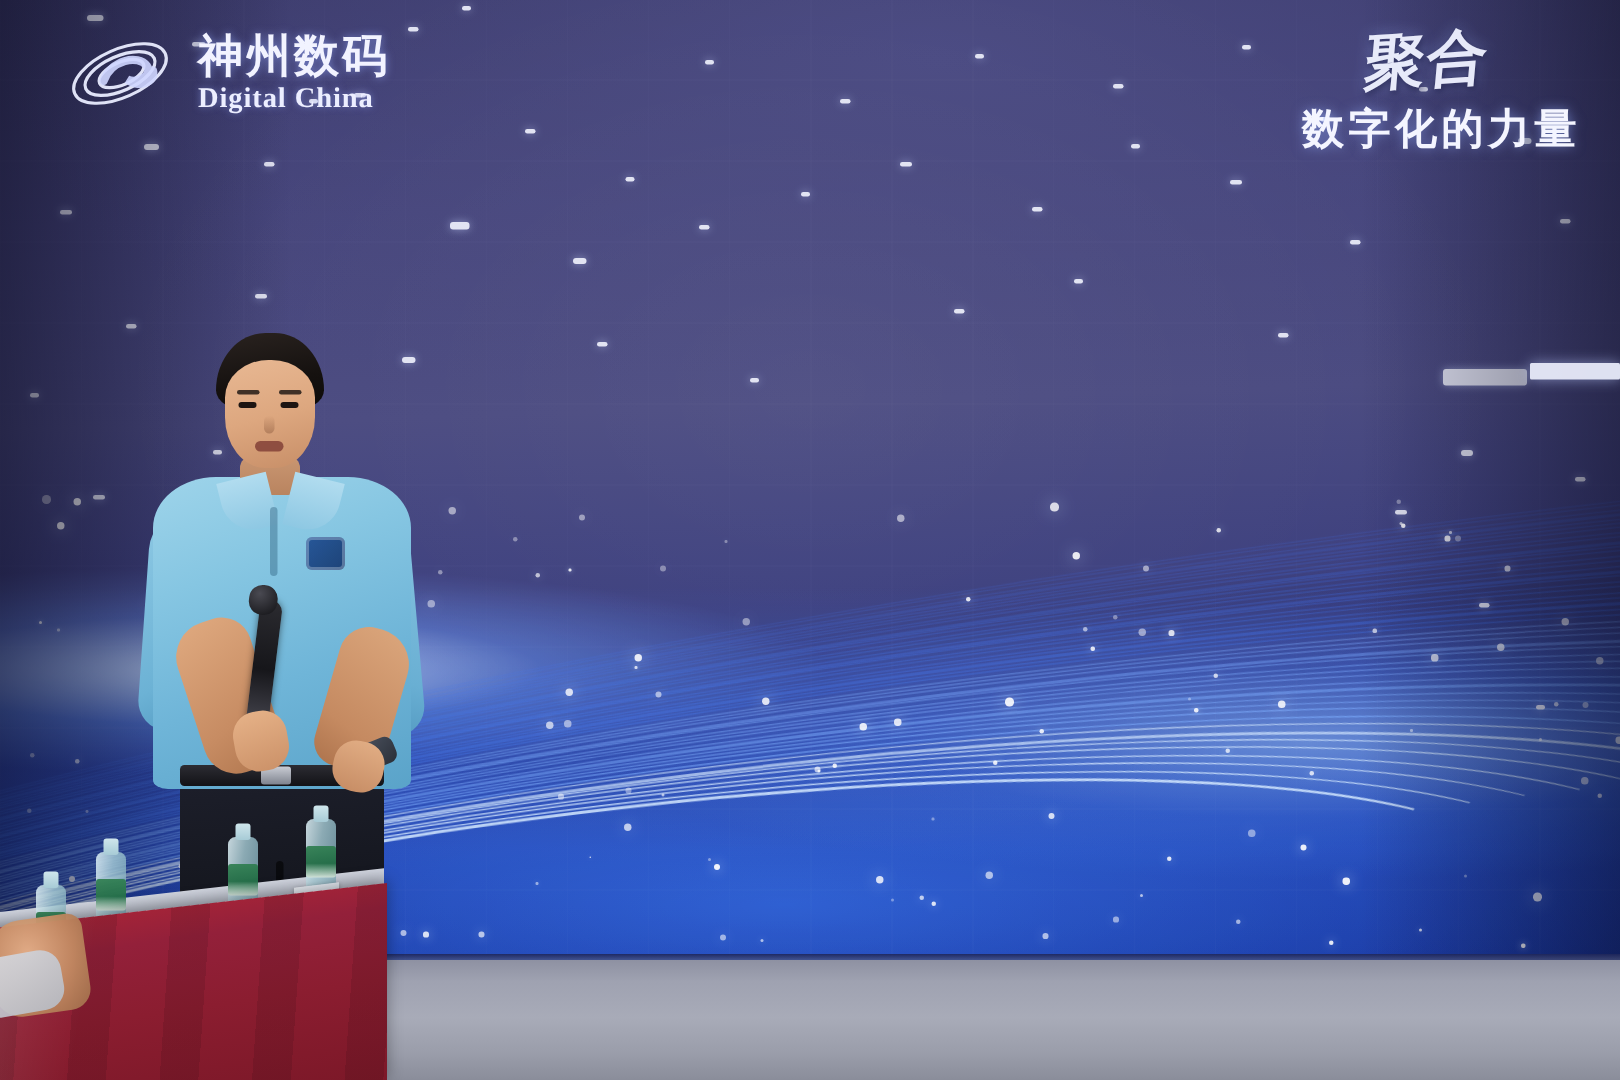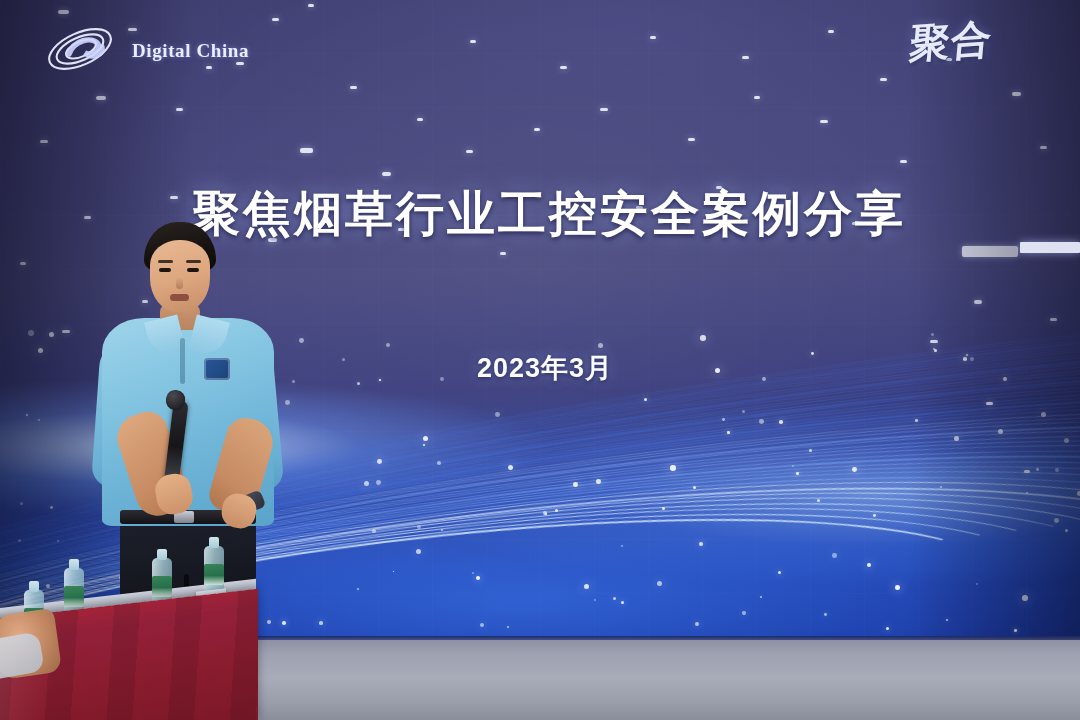--- a/index.html
+++ b/index.html
@@ -527,30 +527,30 @@
     <div class="logo-left">
       <svg class="dc-mark" viewBox="0 0 76 58">
         <g fill="none" stroke="#e9ecff" stroke-width="2.1" opacity="0.95">
           <ellipse cx="36" cy="29" rx="33" ry="16" transform="rotate(-24 36 29)"></ellipse>
           <ellipse cx="36" cy="29" rx="25" ry="11.5" transform="rotate(-24 36 29)"></ellipse>
           <ellipse cx="37" cy="29" rx="16" ry="7.5" transform="rotate(-24 37 29)"></ellipse>
         </g>
         <path d="M25 34 C30 20, 48 16, 54 24 C58 30, 48 36, 41 33 C48 39, 60 35, 58 27" fill="none" stroke="#cfd6ff" stroke-width="5.5" stroke-linecap="round" opacity="0.9"></path>
       </svg>
       <div class="dc-text">
+        <div class="dc-cn">神州数码</div>
         <div class="dc-en">Digital China</div>
       </div>
     </div>
 
     <div class="logo-right">
       <div class="jh-mark">聚合</div>
+      <div class="jh-sub">数字化的力量</div>
     </div>
 
-    <div class="slide-title">聚焦烟草行业工控安全案例分享</div>
-    <div class="slide-date">2023年3月</div>
 
     <div class="edge-bar"></div>
   </div>
 
   <div class="floor-edge"></div>
   <div class="floor"></div>
 
   <div class="speaker">
     <div class="sp-shoulder-l"></div>
     <div class="sp-shoulder-r"></div>

